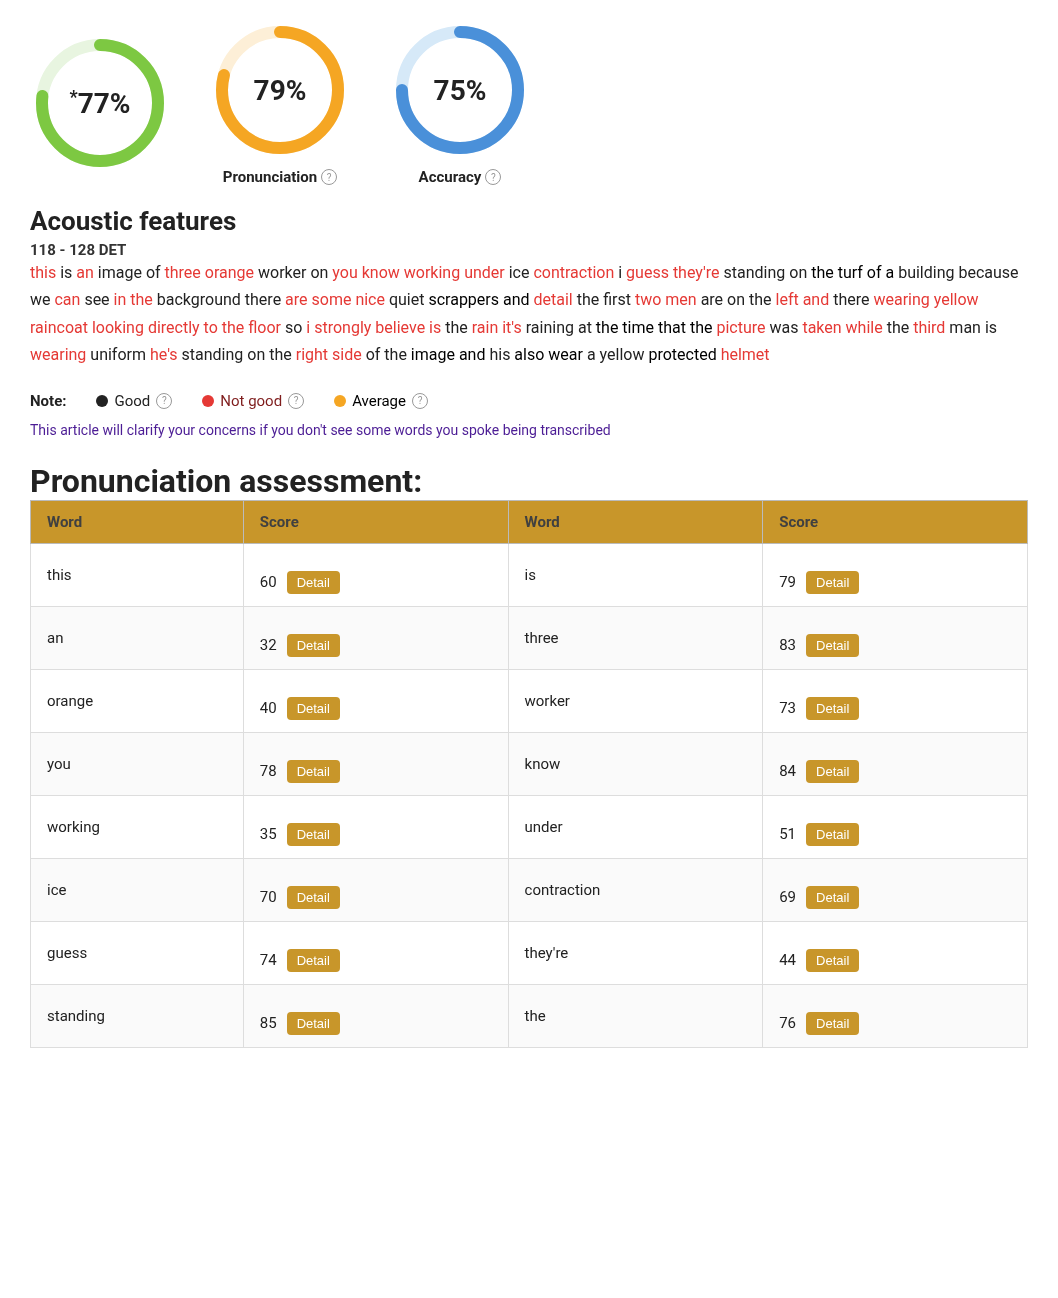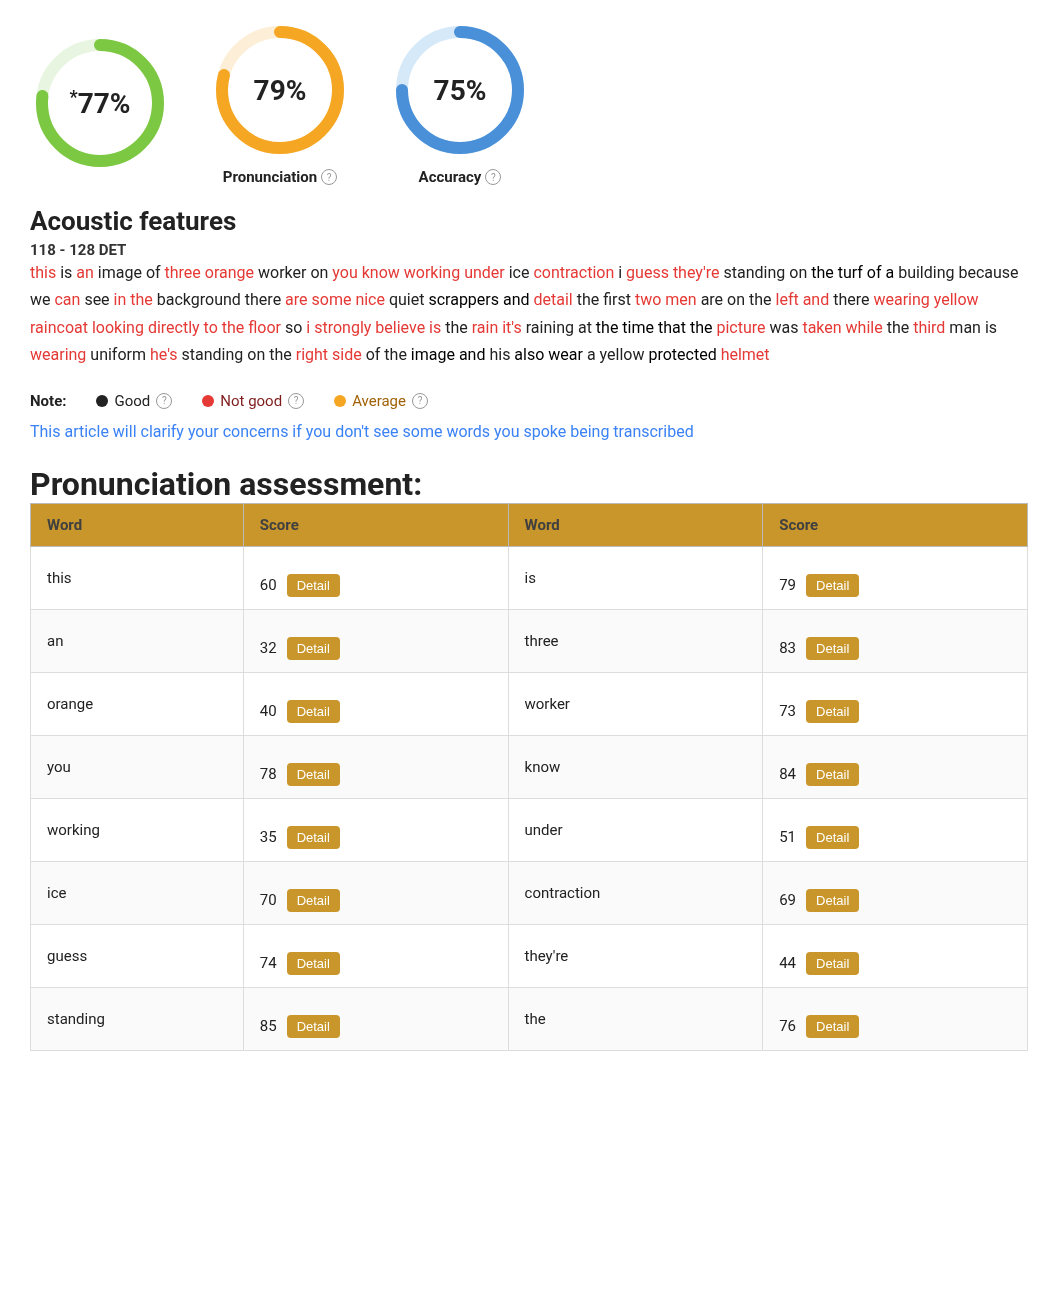--- a/index.html
+++ b/index.html
@@ -125,25 +125,25 @@
       height: 12px;
       border-radius: 50%;
       display: inline-block;
     }
 
     .dot-good { background: #222; }
     .dot-bad { background: #e53935; }
     .dot-average { background: #f5a623; }
 
     .legend-text-bad { color: #7f1d1d; }
-    .legend-text-average { color: #a16207; }
+    .legend-text-average { color: #000000; }
 
     .article-note {
-      font-size: 16px;
-      color: #3b82f6;
+      font-size: 14px;
+      color: #4c1d95;
       margin-bottom: 24px;
     }
 
     
     .section-title {
       font-size: 32px;
       font-weight: bold;
     }
 
     

